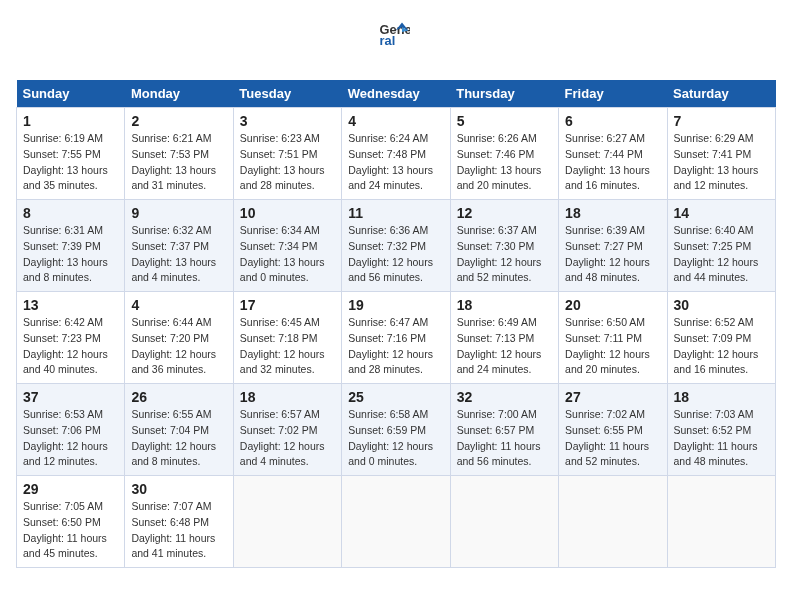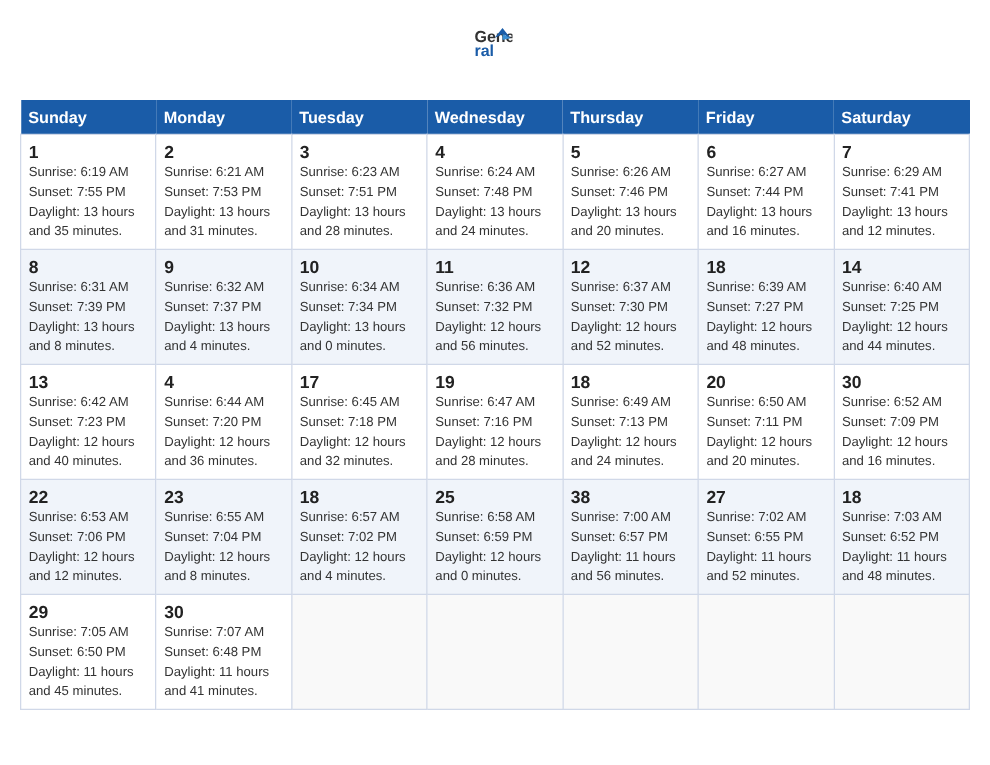--- a/index.html
+++ b/index.html
@@ -213,37 +213,37 @@
         <span class="day-num">20</span>
         <span class="day-detail">Sunrise: 6:50 AM<br>Sunset: 7:11 PM<br>Daylight: 12 hours and 20 minutes.</span>
       </td>
         <td>
         <span class="day-num">30</span>
         <span class="day-detail">Sunrise: 6:52 AM<br>Sunset: 7:09 PM<br>Daylight: 12 hours and 16 minutes.</span>
       </td>
       </tr>
       <tr>
         <td>
-        <span class="day-num">22</span>
+        <span class="day-num">37</span>
         <span class="day-detail">Sunrise: 6:53 AM<br>Sunset: 7:06 PM<br>Daylight: 12 hours and 12 minutes.</span>
       </td>
         <td>
-        <span class="day-num">23</span>
+        <span class="day-num">26</span>
         <span class="day-detail">Sunrise: 6:55 AM<br>Sunset: 7:04 PM<br>Daylight: 12 hours and 8 minutes.</span>
       </td>
         <td>
         <span class="day-num">18</span>
         <span class="day-detail">Sunrise: 6:57 AM<br>Sunset: 7:02 PM<br>Daylight: 12 hours and 4 minutes.</span>
       </td>
         <td>
         <span class="day-num">25</span>
         <span class="day-detail">Sunrise: 6:58 AM<br>Sunset: 6:59 PM<br>Daylight: 12 hours and 0 minutes.</span>
       </td>
         <td>
-        <span class="day-num">38</span>
+        <span class="day-num">32</span>
         <span class="day-detail">Sunrise: 7:00 AM<br>Sunset: 6:57 PM<br>Daylight: 11 hours and 56 minutes.</span>
       </td>
         <td>
         <span class="day-num">27</span>
         <span class="day-detail">Sunrise: 7:02 AM<br>Sunset: 6:55 PM<br>Daylight: 11 hours and 52 minutes.</span>
       </td>
         <td>
         <span class="day-num">18</span>
         <span class="day-detail">Sunrise: 7:03 AM<br>Sunset: 6:52 PM<br>Daylight: 11 hours and 48 minutes.</span>
       </td>

